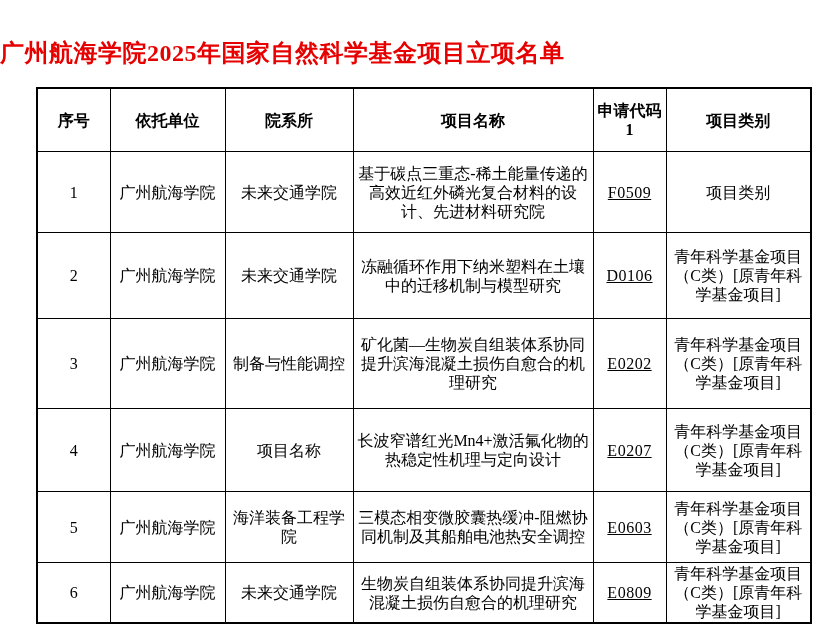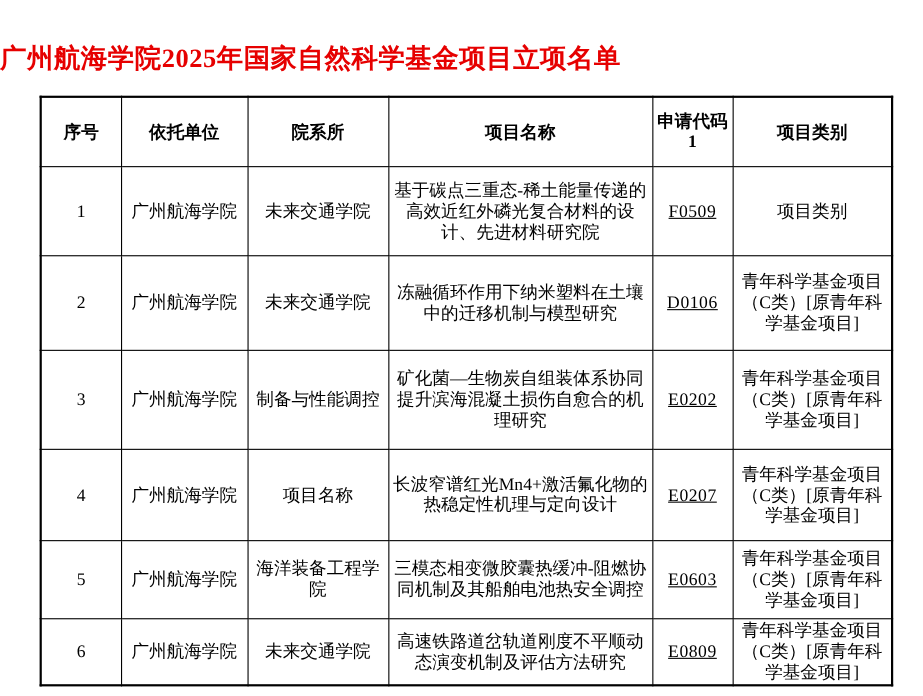--- a/index.html
+++ b/index.html
@@ -135,19 +135,19 @@
         <td>海洋装备工程学院</td>
         <td>三模态相变微胶囊热缓冲-阻燃协同机制及其船舶电池热安全调控</td>
         <td class="code">E0603</td>
         <td>青年科学基金项目（C类）[原青年科学基金项目]</td>
       </tr>
 
       <tr class="r5">
         <td class="no">6</td>
         <td>广州航海学院</td>
         <td>未来交通学院</td>
-        <td>高速铁路道岔轨道刚度不平顺动态演变机制及评估方法研究</td>
+        <td>生物炭自组装体系协同提升滨海混凝土损伤自愈合的机理研究</td>
         <td class="code">E0809</td>
         <td>青年科学基金项目（C类）[原青年科学基金项目]</td>
       </tr>
     </tbody>
   </table>
 </div>
 
 </body></html>

